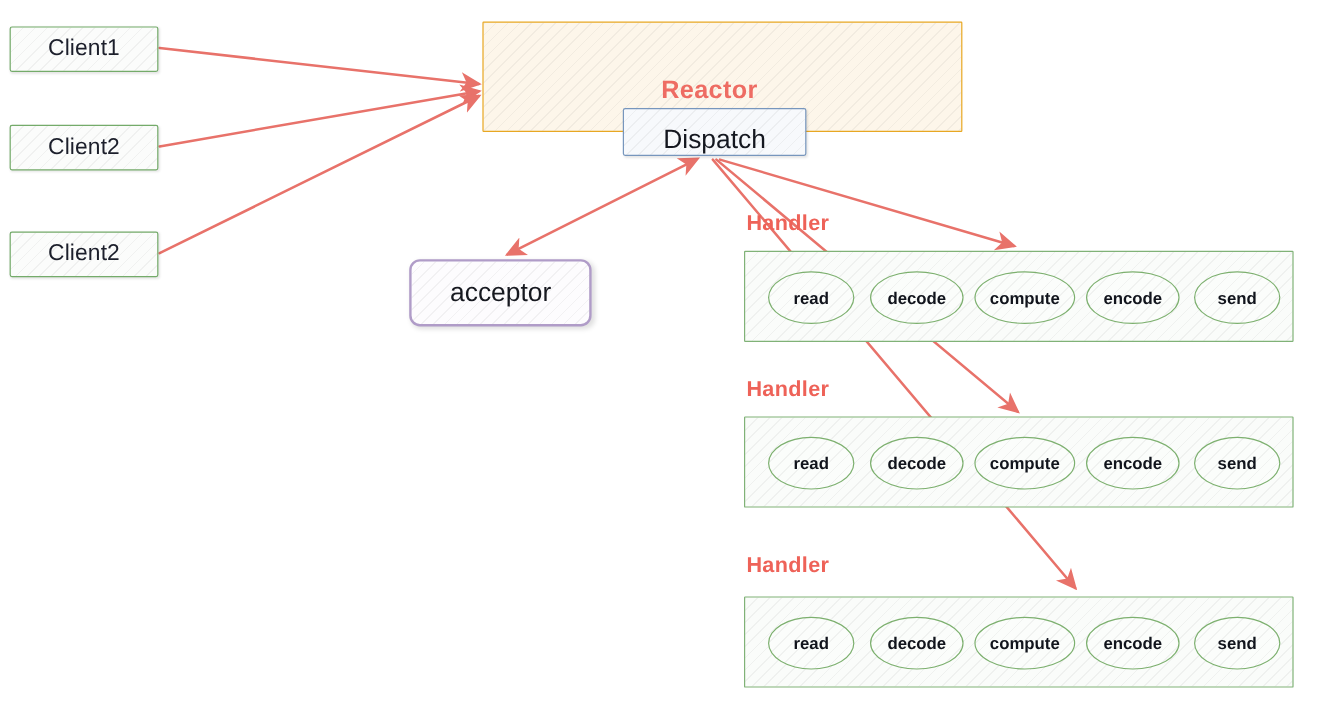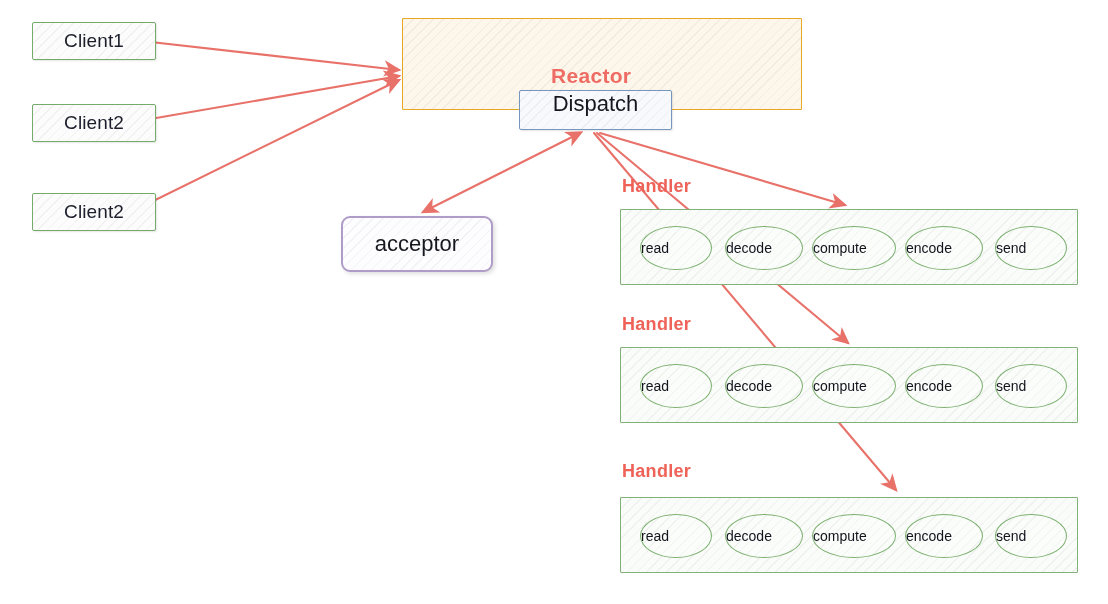--- a/index.html
+++ b/index.html
@@ -33,21 +33,20 @@
   .client-box {
     position: absolute;
     box-sizing: border-box;
     border: 1.5px solid #74ab6a;
     border-radius: 2px;
     background-color: #fbfcfb;
     display: flex;
     align-items: center;
     justify-content: center;
     box-shadow: 1px 1px 2px rgba(0,0,0,0.10);
-    margin-left: 24px;
   }
   .client-box .lbl {
     font-size: 19px;
     color: #1c1f2b;
     letter-spacing: 0.1px;
   }
 
   
   .reactor-box {
     position: absolute;
@@ -66,40 +65,41 @@
   }
 
   
   .dispatch-box {
     position: absolute;
     box-sizing: border-box;
     border: 1.6px solid #7796bd;
     border-radius: 2px;
     background-color: #f7f9fc;
     display: flex;
-    align-items: flex-start;
+    align-items: flex-end;
     justify-content: center;
     box-shadow: 1px 1px 2px rgba(0,0,0,0.10);
   }
   .dispatch-box .lbl {
     font-size: 22px;
     color: #14171f;
   }
 
   
   .acceptor-box {
     position: absolute;
     box-sizing: border-box;
     border: 2px solid #b09cc8;
     border-radius: 9px;
     background-color: #fdfcfe;
     display: flex;
     align-items: center;
-    justify-content: center;
+    justify-content: flex-start;
     box-shadow: 2px 2px 4px rgba(0,0,0,0.13);
+    padding-left: 32px;
   }
   .acceptor-box .lbl {
     font-size: 22px;
     color: #16181f;
   }
 
   
   .handler-title {
     position: absolute;
     font-size: 18px;
@@ -116,20 +116,22 @@
     border-radius: 1px;
   }
   .stage {
     position: absolute;
     box-sizing: border-box;
     border: 1.7px solid #7db06f;
     border-radius: 50%;
     background-color: #fbfdfb;
     display: flex;
     align-items: center;
+    justify-content: center;
+    font-weight: bold;
   }
   .stage .lbl {
     font-size: 14px;
     color: #11141c;
     white-space: nowrap;
   }
 
   
   #arrows {
     position: absolute;

